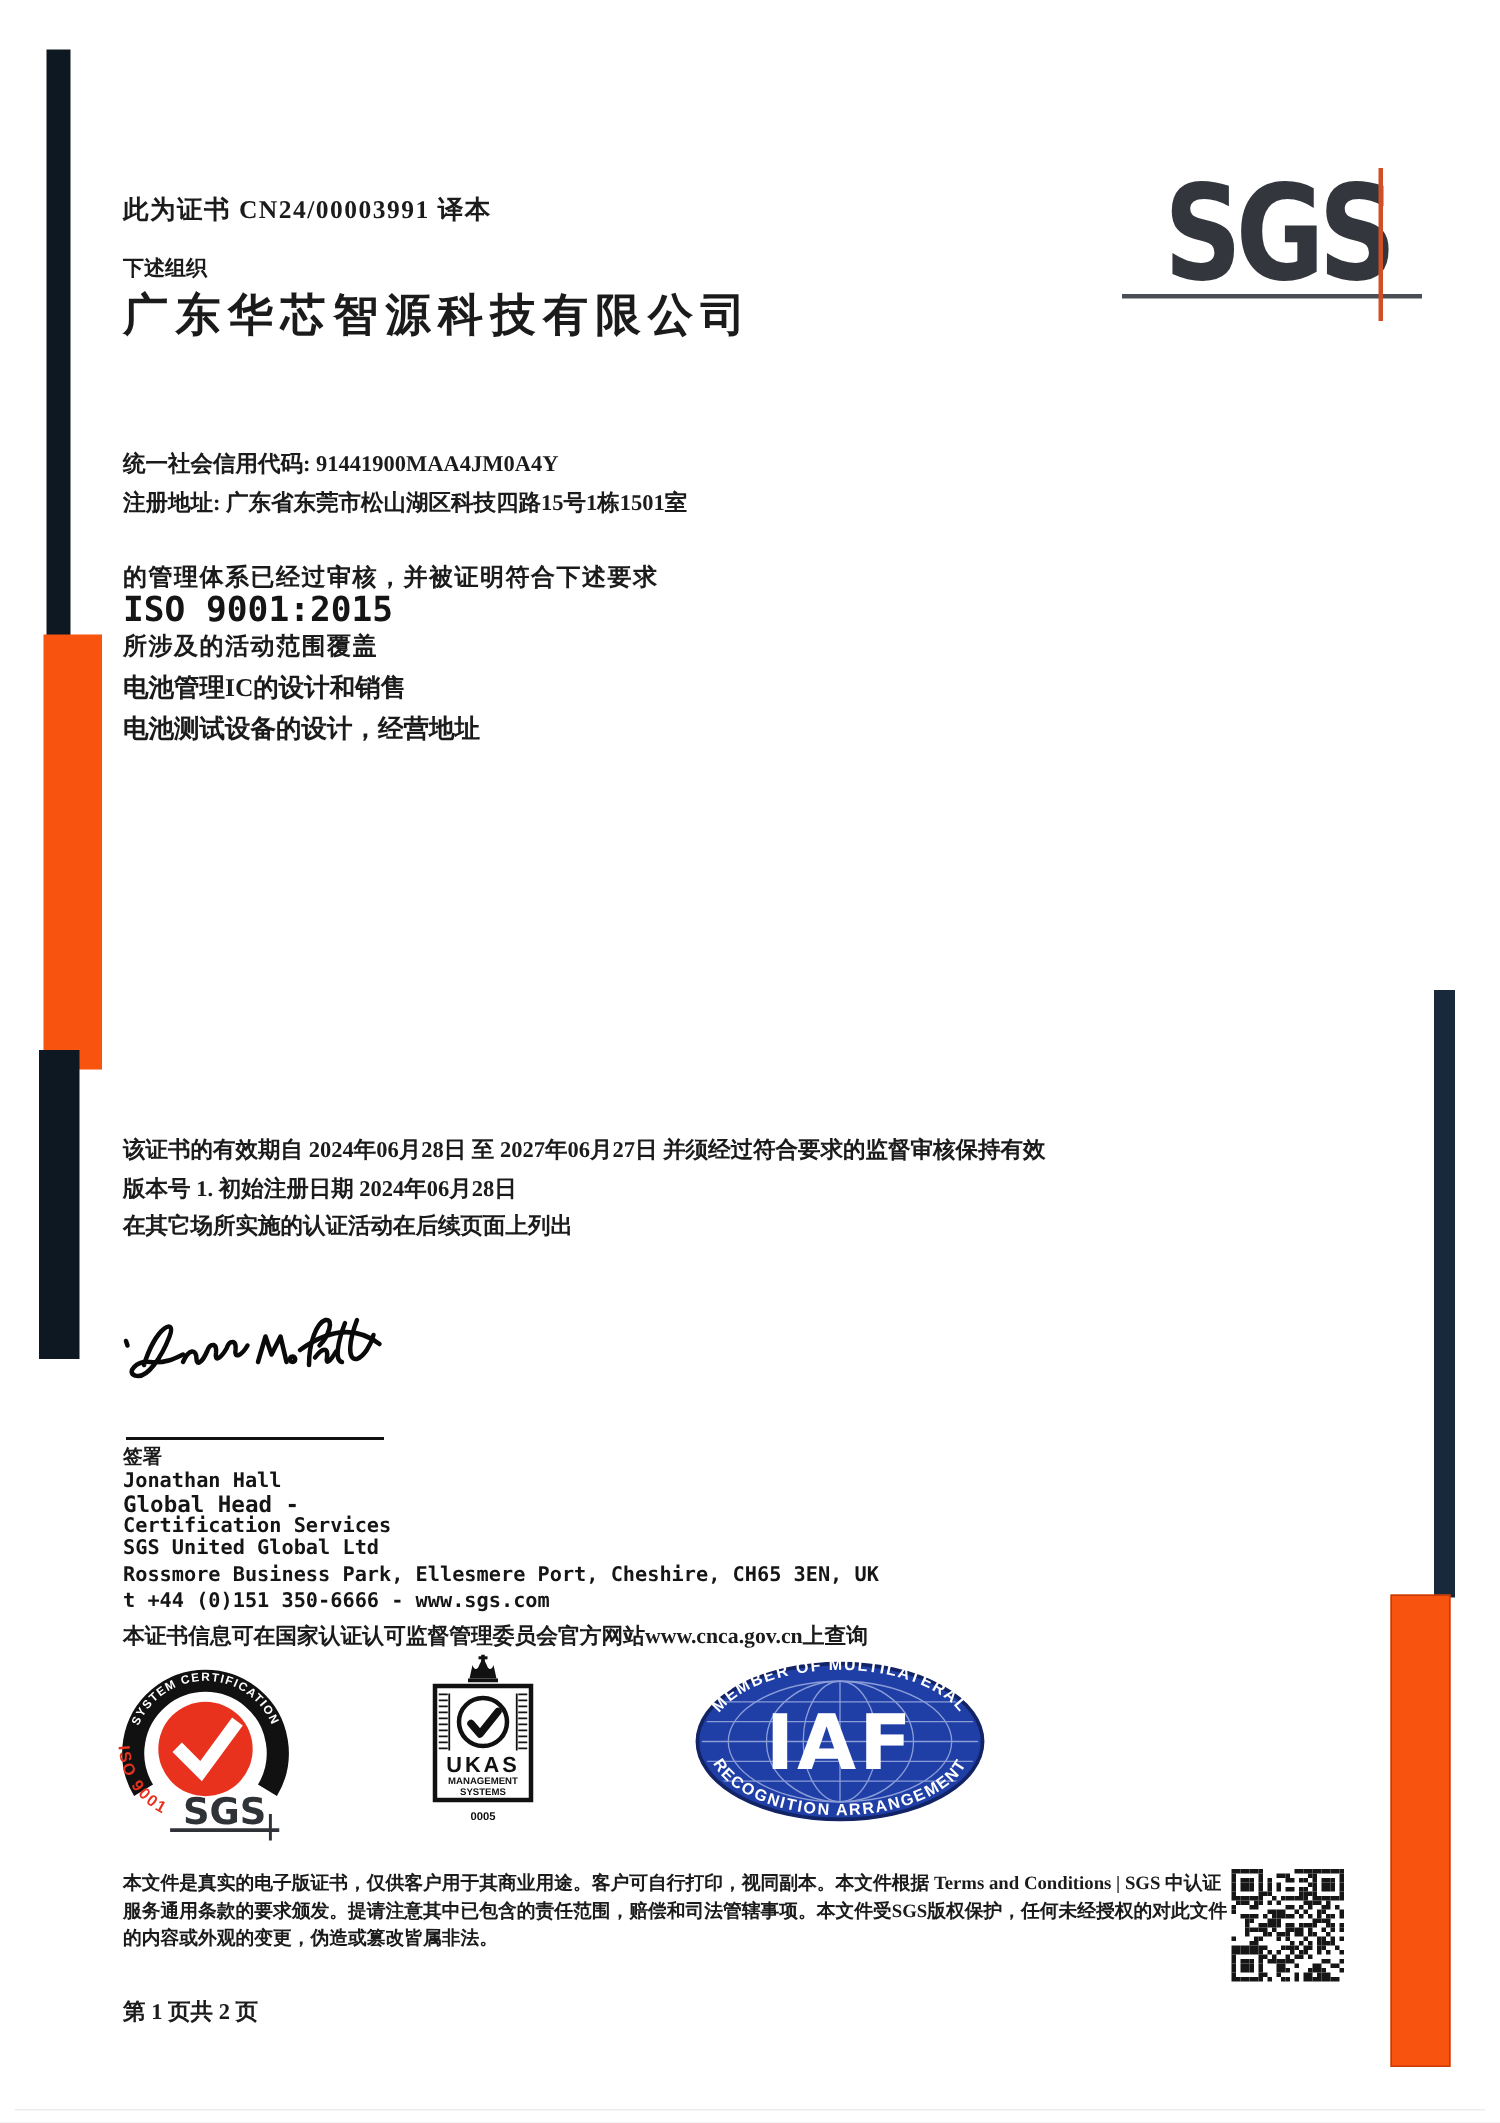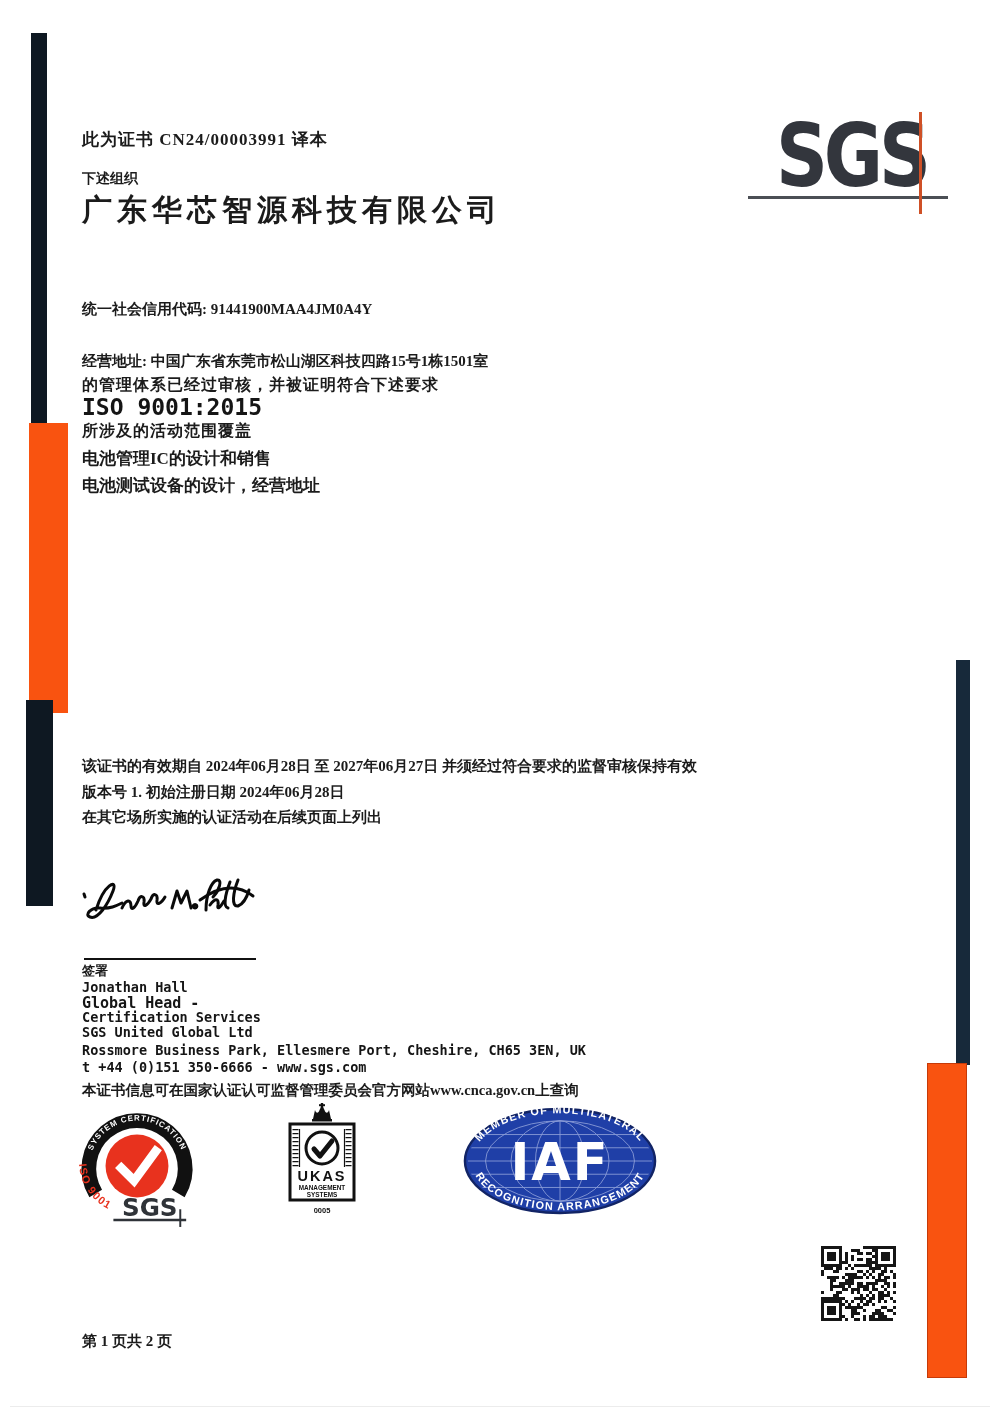--- a/index.html
+++ b/index.html
@@ -77,21 +77,21 @@
 
   <div class="abs" id="sgs-word">SGS</div>
   <div class="abs" id="sgs-hline"></div>
   <div class="abs" id="sgs-vline"></div>
 
   <div class="abs cn" id="t-certline">此为证书 CN24/00003991 译本</div>
   <div class="abs cn" id="t-orgintro">下述组织</div>
   <div class="abs cn" id="t-company">广东华芯智源科技有限公司</div>
 
   <div class="abs cn" id="t-credit">统一社会信用代码: 91441900MAA4JM0A4Y</div>
-  <div class="abs cn" id="t-opaddr">经营地址: 中国广东省东莞市松山湖区科技四路15号1栋1501室</div>
+  <div class="abs cn" id="t-regaddr">注册地址: 广东省东莞市松山湖区科技四路15号1栋1501室</div>
   <div class="abs cn" id="t-audited">的管理体系已经过审核，并被证明符合下述要求</div>
   <div class="abs mono" id="t-standard">ISO 9001:2015</div>
 
   <div class="abs cn" id="t-scopeintro">所涉及的活动范围覆盖</div>
   <div class="abs cn" id="t-scope1">电池管理IC的设计和销售</div>
   <div class="abs cn" id="t-scope2">电池测试设备的设计，经营地址</div>
 
   <div class="abs cn" id="t-val1">该证书的有效期自 2024年06月28日 至 2027年06月27日 并须经过符合要求的监督审核保持有效</div>
   <div class="abs cn" id="t-val2">版本号 1. 初始注册日期 2024年06月28日</div>
   <div class="abs cn" id="t-val3">在其它场所实施的认证活动在后续页面上列出</div>
@@ -181,20 +181,21 @@
     </g>
     <text font-family="Liberation Sans, DejaVu Sans, sans-serif" font-size="11" font-weight="700" fill="#ffffff" letter-spacing="1.2">
       <textPath href="#iafTop" startOffset="50%" text-anchor="middle">MEMBER OF MULTILATERAL</textPath>
     </text>
     <text x="100" y="74" text-anchor="middle" font-family="DejaVu Sans, Liberation Sans, sans-serif" font-size="52" font-weight="800" fill="#ffffff" letter-spacing="2">IAF</text>
     <text font-family="Liberation Sans, DejaVu Sans, sans-serif" font-size="11" font-weight="700" fill="#ffffff" letter-spacing="1.2">
       <textPath href="#iafBottom" startOffset="50%" text-anchor="middle">RECOGNITION ARRANGEMENT</textPath>
     </text>
   </svg>
 
+  <div class="abs cn" id="t-footer">本文件是真实的电子版证书，仅供客户用于其商业用途。客户可自行打印，视同副本。本文件根据 Terms and Conditions | SGS 中认证服务通用条款的要求颁发。提请注意其中已包含的责任范围，赔偿和司法管辖事项。本文件受SGS版权保护，任何未经授权的对此文件的内容或外观的变更，伪造或篡改皆属非法。</div>
   <div class="abs cn" id="t-page">第 1 页共 2 页</div>
   <div class="abs" id="qr">
       <i style="left:0px;top:0px"></i>
       <i style="left:3px;top:0px"></i>
       <i style="left:6px;top:0px"></i>
       <i style="left:9px;top:0px"></i>
       <i style="left:12px;top:0px"></i>
       <i style="left:15px;top:0px"></i>
       <i style="left:18px;top:0px"></i>
       <i style="left:42px;top:0px"></i>

